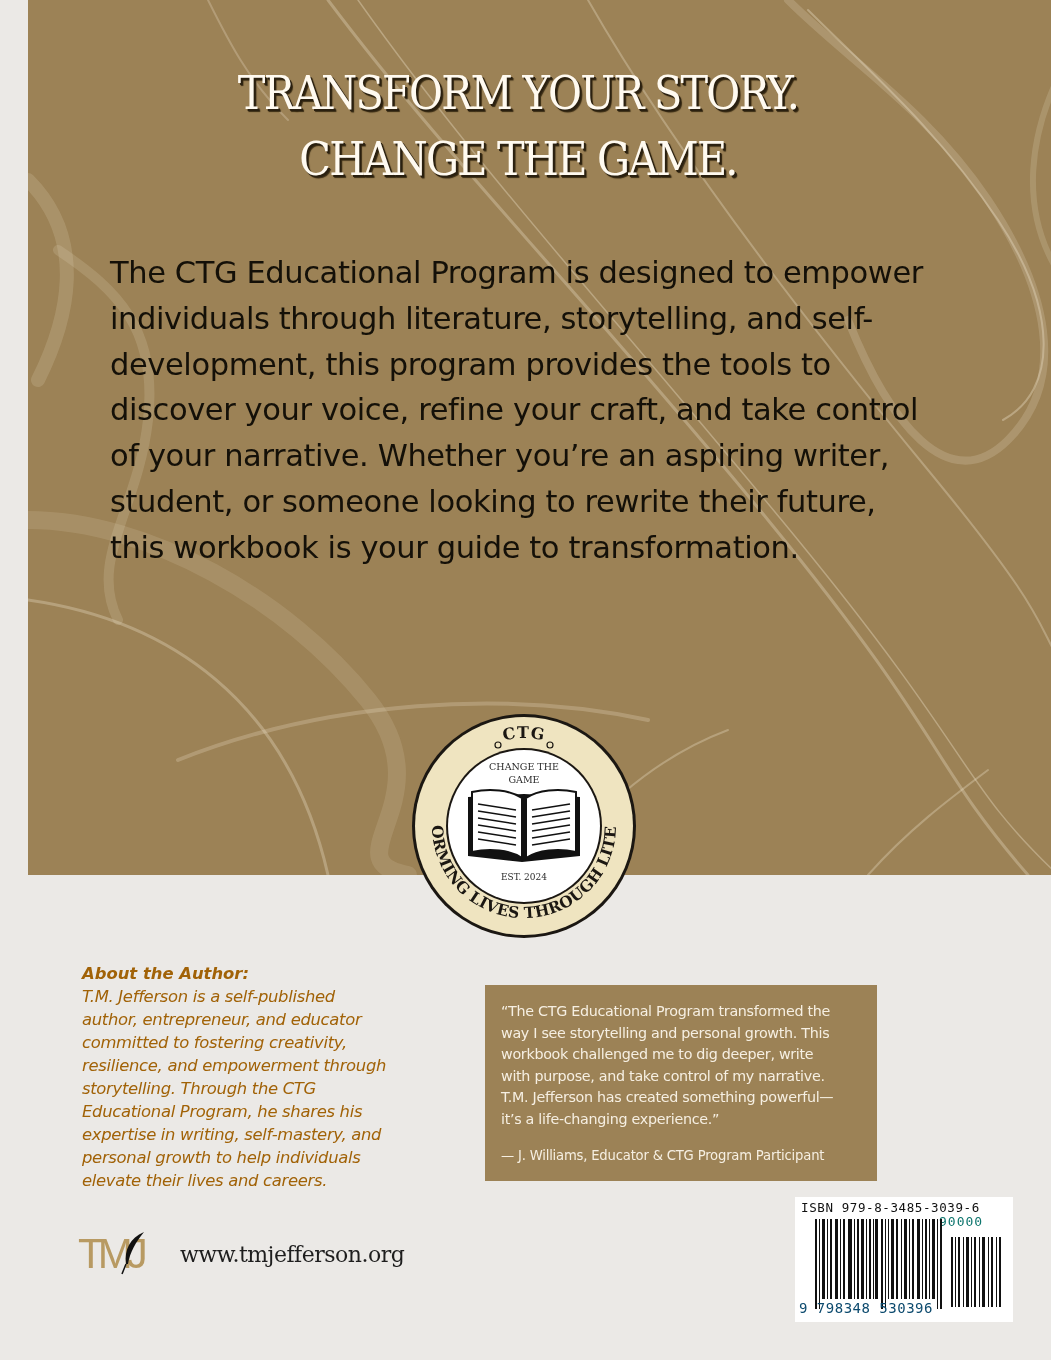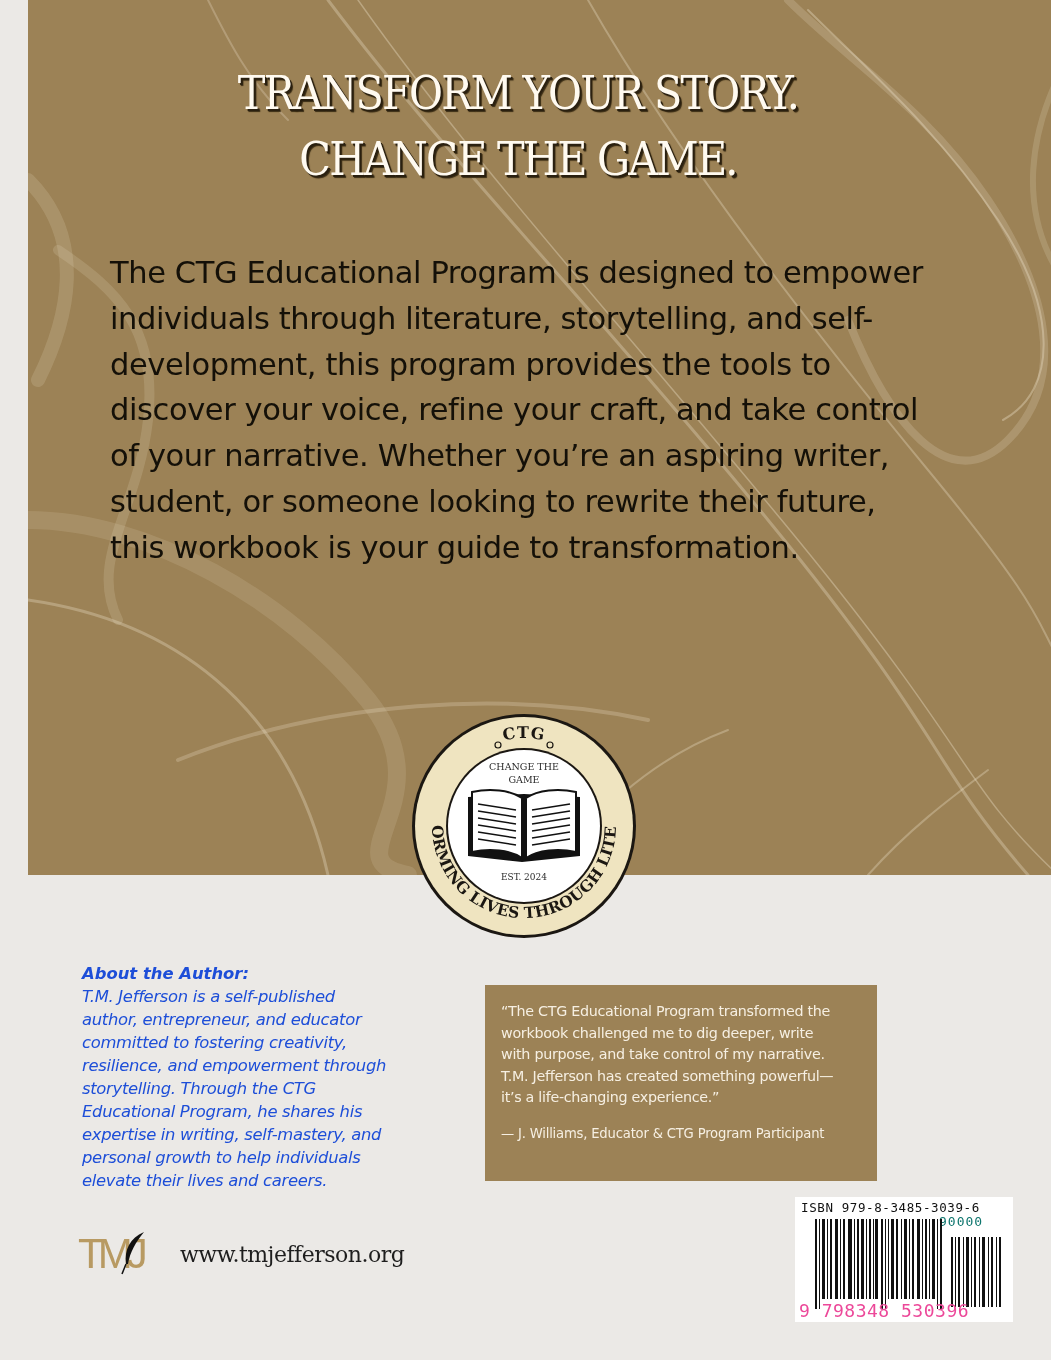--- a/index.html
+++ b/index.html
@@ -38,21 +38,21 @@
 
     .seal {
       position: absolute; left: 410px; top: 712px; width: 228px; height: 228px;
     }
 
     .about {
       position: absolute; left: 82px; top: 962px; width: 330px;
       font-family: "DejaVu Sans", sans-serif;
       font-style: italic;
       font-size: 16.4px; line-height: 23px;
-      color: #1d4ed8;
+      color: #a16207;
     }
     .about .hd { font-weight: bold; display: block; }
     .about .ln { display: block; white-space: nowrap; letter-spacing: -0.3px; }
 
     .quote {
       position: absolute; left: 485px; top: 985px; width: 392px; height: 196px;
       background: #9c8256;
       box-sizing: border-box;
       padding: 16px 14px 0 16px;
       font-family: "DejaVu Sans", sans-serif;
@@ -85,21 +85,21 @@
       position: absolute; left: 6px; top: 3px;
       font-family: "DejaVu Sans Mono", monospace; font-size: 12.5px; color: #111;
       letter-spacing: 0.6px; white-space: nowrap;
     }
     .barcode .addon {
       position: absolute; left: 144px; top: 17px;
       font-family: "DejaVu Sans Mono", monospace; font-size: 13px; color: #0f766e; letter-spacing: 1px;
     }
     .barcode .digits {
       position: absolute; left: 4px; top: 103px;
-      font-family: "DejaVu Sans Mono", monospace; font-size: 18px; color: #ec4899; letter-spacing: 0.5px; white-space: nowrap;
+      font-family: "DejaVu Sans Mono", monospace; font-size: 14px; color: #0c4a6e; letter-spacing: 0.5px; white-space: nowrap;
     }
   </style>
 </head>
 <body>
 
 <div class="top">
   <svg class="marble" width="1051" height="875" viewBox="0 0 1051 875">
     <g fill="none" stroke="#e8dcc2" stroke-linecap="round">
       <path d="M300 0 C 420 160, 560 300, 740 520 S 900 760, 1000 875" stroke-width="3" opacity="0.35"></path>
       <path d="M330 0 C 450 170, 590 320, 770 540 S 930 780, 1030 875" stroke-width="1.5" opacity="0.4"></path>
@@ -183,20 +183,21 @@
   <span class="ln">resilience, and empowerment through</span>
   <span class="ln">storytelling. Through the CTG</span>
   <span class="ln">Educational Program, he shares his</span>
   <span class="ln">expertise in writing, self-mastery, and</span>
   <span class="ln">personal growth to help individuals</span>
   <span class="ln">elevate their lives and careers.</span>
 </div>
 
 <div class="quote">
   <span class="ln">“The CTG Educational Program transformed the</span>
+  <span class="ln">way I see storytelling and personal growth. This</span>
   <span class="ln">workbook challenged me to dig deeper, write</span>
   <span class="ln">with purpose, and take control of my narrative.</span>
   <span class="ln">T.M. Jefferson has created something powerful—</span>
   <span class="ln">it’s a life-changing experience.”</span>
   <span class="attr">— J. Williams, Educator &amp; CTG Program Participant</span>
 </div>
 
 <div class="logo">
   <div class="mono">
     <span>TMJ</span>

